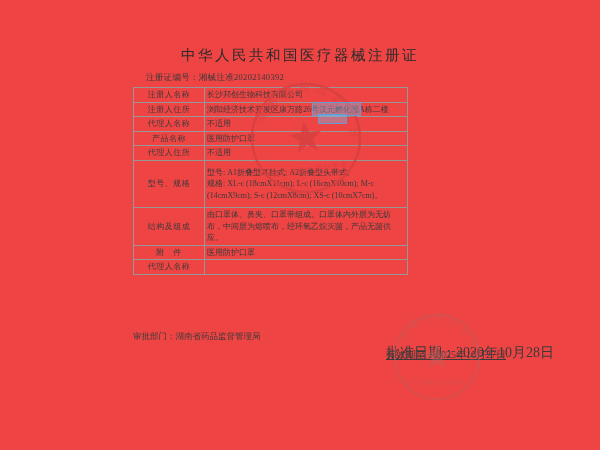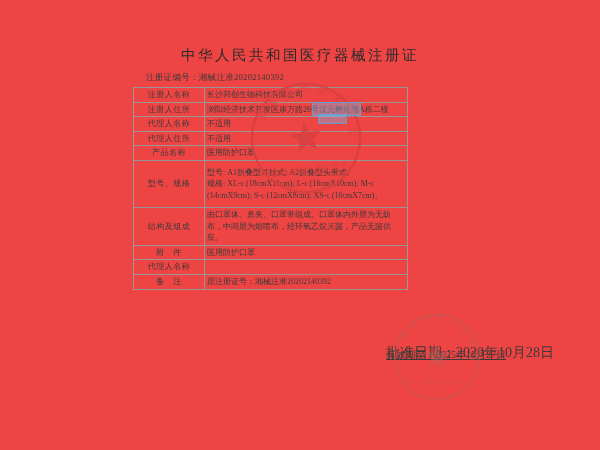--- a/index.html
+++ b/index.html
@@ -56,51 +56,48 @@
       </tr>
       <tr class="h14">
         <td class="lbl">注册人住所</td>
         <td class="val">浏阳经济技术开发区康万路26号汉元孵化园A栋二楼</td>
       </tr>
       <tr class="h14">
         <td class="lbl">代理人名称</td>
         <td class="val">不适用</td>
       </tr>
       <tr class="h14">
+        <td class="lbl">产品名称</td>
+        <td class="val">医用防护口罩</td>
+      </tr>
+      <tr class="h14">
         <td class="lbl">代理人住所</td>
         <td class="val">不适用</td>
-      </tr>
-      <tr class="h14">
-        <td class="lbl">产品名称</td>
-        <td class="val">医用防护口罩</td>
       </tr>
       <tr class="h47">
         <td class="lbl">型号、规格</td>
         <td class="val">型号: A1折叠型耳挂式; A2折叠型头带式;
 规格: XL-c (18cmX11cm); L-c (16cmX10cm); M-c (14cmX9cm); S-c (12cmX8cm); XS-c (10cmX7cm)。</td>
       </tr>
       <tr class="h32">
         <td class="lbl">结构及组成</td>
         <td class="val">由口罩体、鼻夹、口罩带组成。口罩体内外层为无纺布，中间层为熔喷布，经环氧乙烷灭菌，产品无菌供应。</td>
       </tr>
       <tr class="h14">
         <td class="lbl">附　件</td>
         <td class="val">医用防护口罩</td>
       </tr>
       <tr class="h13">
         <td class="lbl">代理人名称</td>
         <td class="val"></td>
       </tr>
-      <tr class="h14">
-        <td class="lbl">备　注</td>
-        <td class="val">原注册证号：湘械注准20202140392</td>
-      </tr>
     </tbody>
   </table>
 
+  <div class="footer-dept">审批部门：湖南省药品监督管理局</div>
   <div class="footer-date">批准日期：2020年10月28日</div>
   <div class="footer-valid">有效期至：2025年10月27日</div>
 
   <svg class="seal seal-top" viewBox="0 0 120 120">
     <circle cx="60" cy="60" r="54" fill="none" stroke="#d64040" stroke-width="2.6"></circle>
     <polygon fill="#d64040" points="60,43 64.1,54.3 76.2,54.7 66.7,62.2 70,73.8 60,67 50,73.8 53.3,62.2 43.8,54.7 55.9,54.3"></polygon>
     <path id="arcTop1" d="M 17 66 A 44 44 0 1 1 103 66" fill="none"></path>
     <text font-size="10.5" fill="#d64040" letter-spacing="6.5">
       <textPath href="#arcTop1" startOffset="17%">湖南省药品监督管理局</textPath>
     </text>

